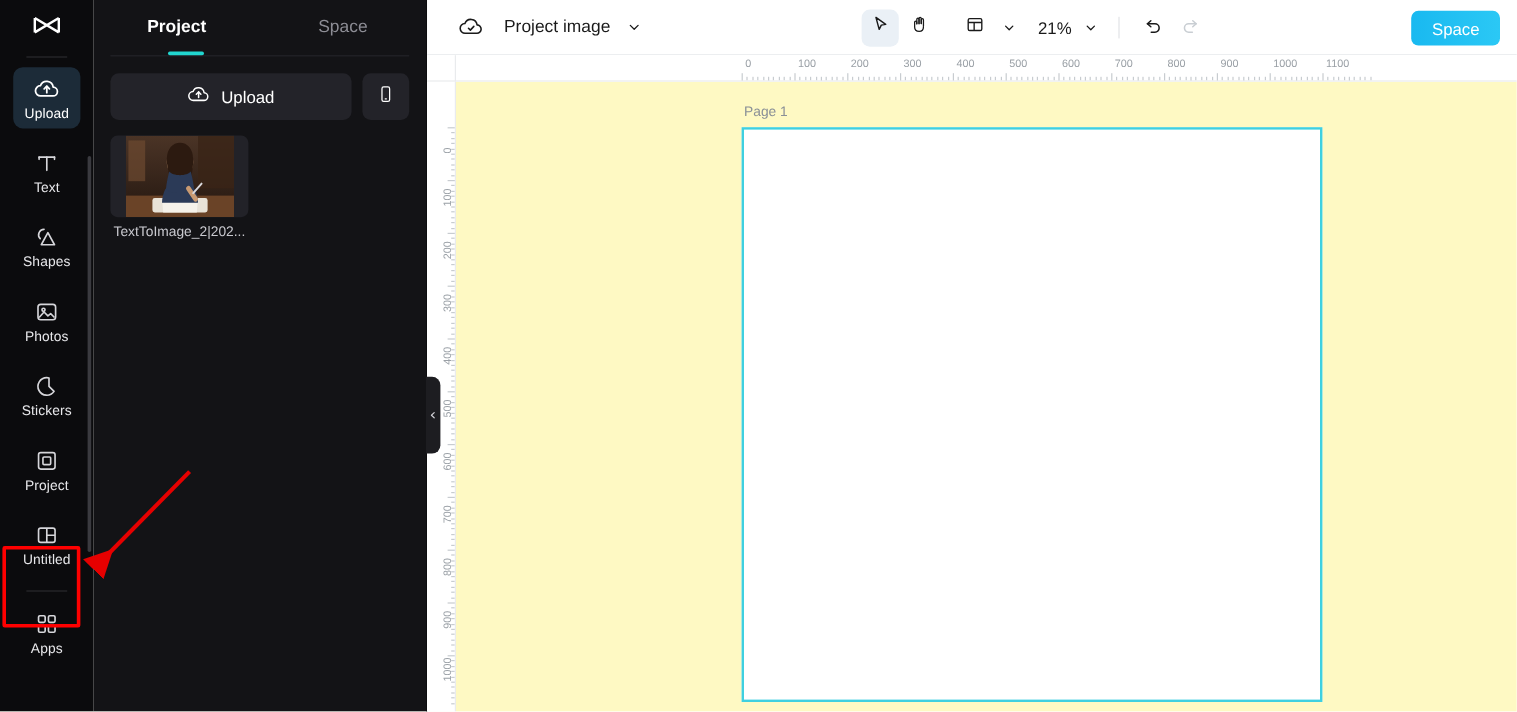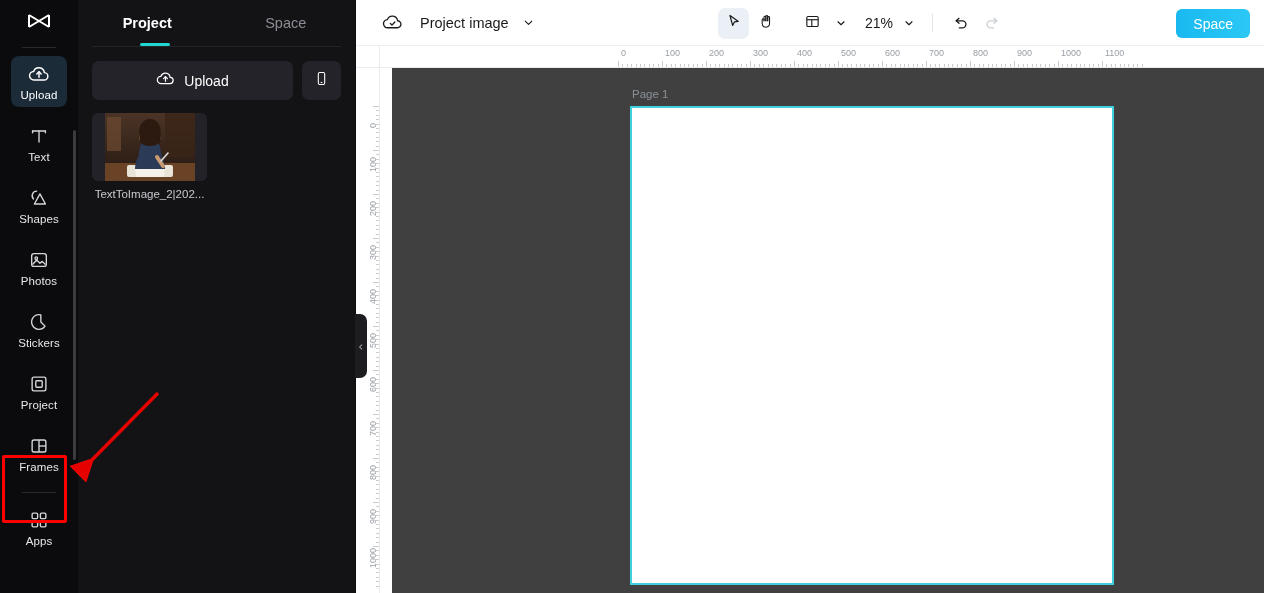--- a/index.html
+++ b/index.html
@@ -174,21 +174,21 @@
   }
   .tick { position: absolute; background: #c8ccd0; }
   .rlabel {
     position: absolute; font-size: 9px; color: #9aa0a6;
     font-family: "Liberation Sans", sans-serif; white-space: nowrap;
   }
   .rlabel.vert { transform-origin: left top; transform: rotate(-90deg); }
 
   .canvas-area {
     position: absolute; left: 24px; top: 22px; right: 0; bottom: 0;
-    background: #404040; overflow: hidden; margin-left: 12px;
+    background: #fef9c3; overflow: hidden;
   }
   .page-label {
     position: absolute; left: 240px; top: 20px;
     font-size: 11.5px; color: #8a9097;
   }
   .page {
     position: absolute; left: 238px; top: 38px;
     width: 484px; height: 479px;
     background: #ffffff;
     border: 2px solid #3fd0e0;
@@ -284,21 +284,21 @@
       </div>
 
       <div class="rail-item">
         <span class="ri-icon">
           <svg width="22" height="22" viewBox="0 0 24 24" fill="none" stroke="#d6d6da" stroke-width="1.5">
             <rect x="4.5" y="5.5" width="15" height="13" rx="2"></rect>
             <path d="M12 5.5v13"></path>
               <path d="M12 12h7.5"></path>
           </svg>
         </span>
-        <span class="ri-label">Frames</span>
+        <span class="ri-label">Untitled</span>
       </div>
 
       <div class="rail-bottom-divider"></div>
 
       <div class="rail-item">
         <span class="ri-icon">
           <svg width="22" height="22" viewBox="0 0 24 24" fill="none" stroke="#d6d6da" stroke-width="1.5">
             <rect x="4.5" y="4.5" width="6" height="6" rx="1.2"></rect>
             <rect x="13.5" y="4.5" width="6" height="6" rx="1.2"></rect>
             <rect x="4.5" y="13.5" width="6" height="6" rx="1.2"></rect>

